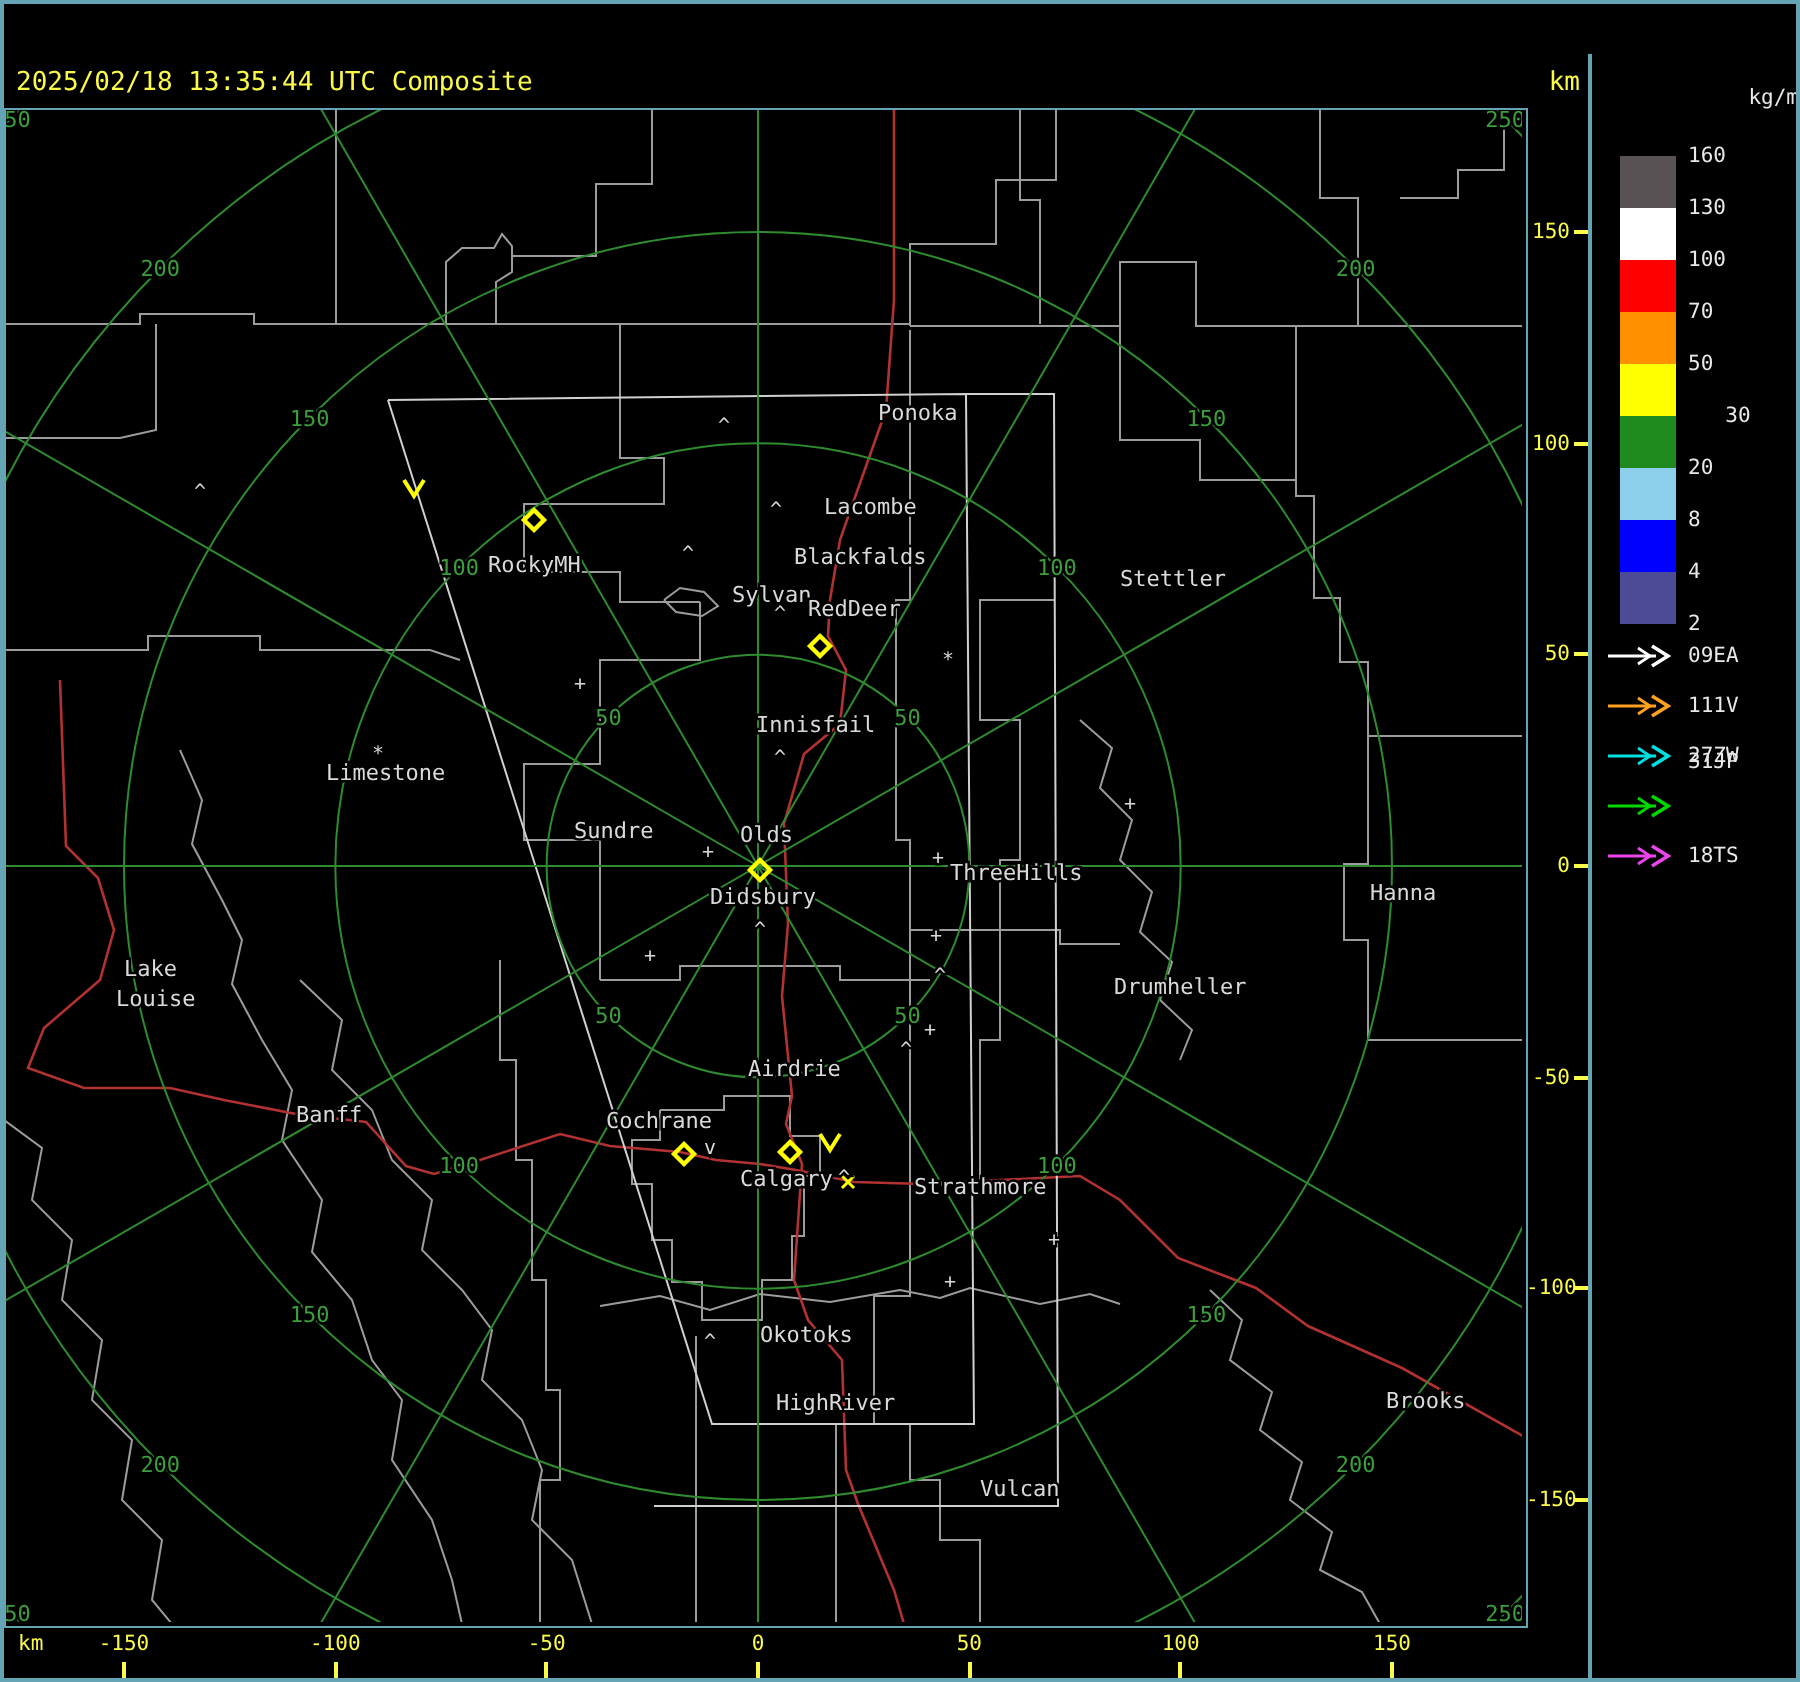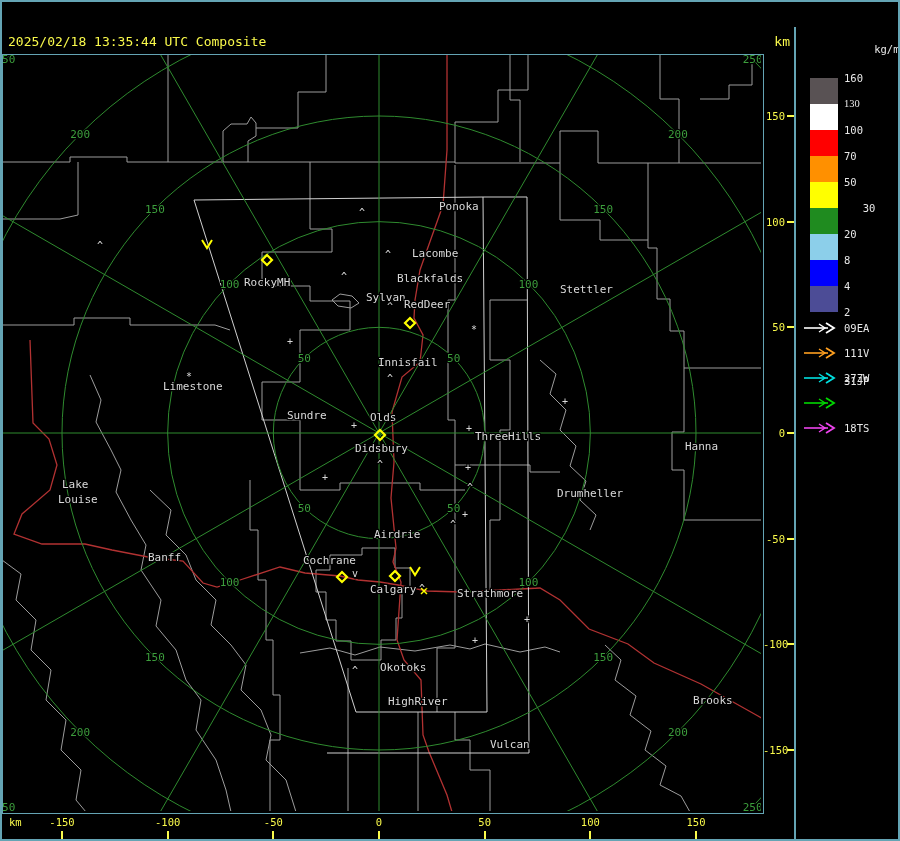--- a/index.html
+++ b/index.html
@@ -222,21 +222,21 @@
         <div class="swatch" style="top: 51px; background: rgb(89, 82, 84);"></div>
         <div class="swatch" style="top: 77px; background: rgb(255, 255, 255);"></div>
         <div class="swatch" style="top: 103px; background: rgb(255, 0, 0);"></div>
         <div class="swatch" style="top: 129px; background: rgb(255, 144, 0);"></div>
         <div class="swatch" style="top: 155px; background: rgb(255, 255, 0);"></div>
         <div class="swatch" style="top: 181px; background: rgb(31, 139, 31);"></div>
         <div class="swatch" style="top: 207px; background: rgb(140, 207, 234);"></div>
         <div class="swatch" style="top: 233px; background: rgb(0, 0, 254);"></div>
         <div class="swatch" style="top: 259px; background: rgb(76, 76, 150);"></div>
         <div class="scale-label" style="top: 43px;">160</div>
-        <div class="scale-label" style="top: 69px; font-family: Liberation Serif, serif;">130</div>
+        <div class="scale-label" style="top: 69px;">130</div>
         <div class="scale-label" style="top: 95px;">100</div>
         <div class="scale-label" style="top: 121px;">70</div>
         <div class="scale-label" style="top: 147px;">50</div>
         <div class="scale-label" style="top: 173px; text-align: center;">30</div>
         <div class="scale-label" style="top: 199px;">20</div>
         <div class="scale-label" style="top: 225px;">8</div>
         <div class="scale-label" style="top: 251px;">4</div>
         <div class="scale-label" style="top: 277px;">2</div>
       </div>
     <svg id="track-svg" width="104" height="814">

